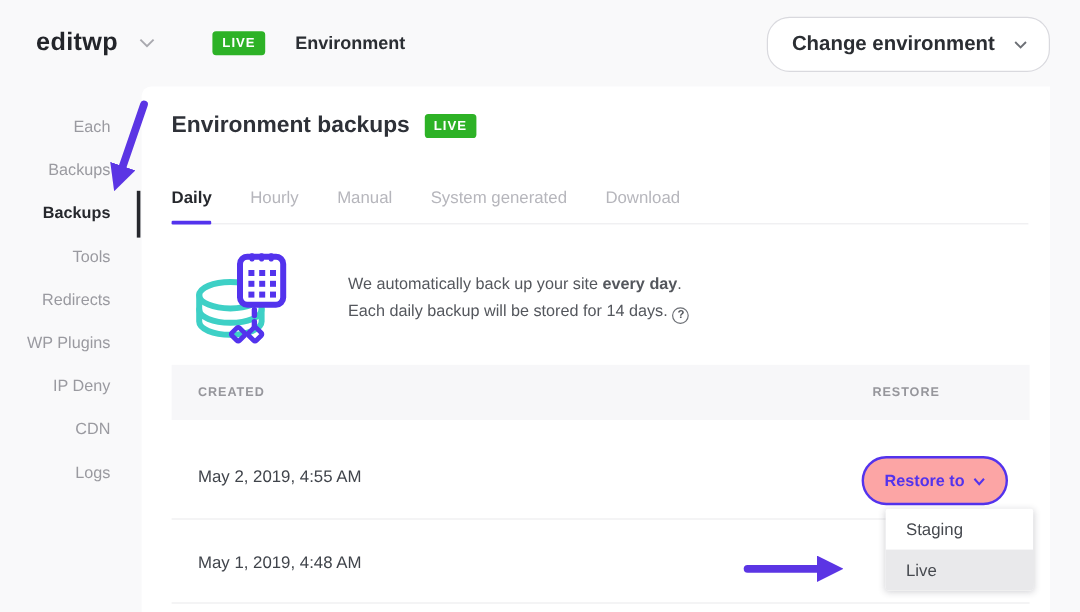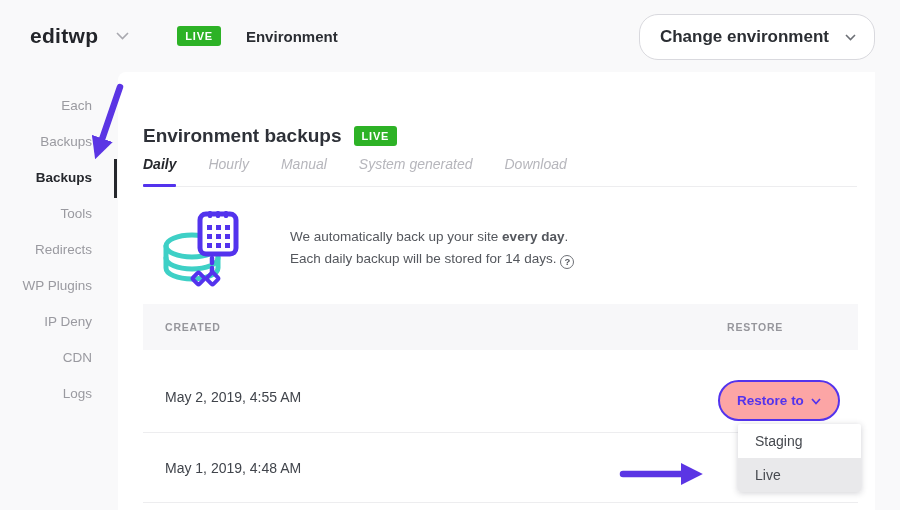--- a/index.html
+++ b/index.html
@@ -36,31 +36,31 @@
     padding-right:26px; font-size:13.5px; color:#9a9aa0; cursor:pointer;
   }
   .side-item.active { color:#26282d; font-weight:bold; }
   .active-marker { position:absolute; left:114px; top:159px; width:3px; height:39px; background:#26282d; }
 
   
   .card {
     position:absolute; left:118px; top:72px; width:757px; height:438px;
     background:#fff; border-radius:8px 0 0 0;
   }
-  .card-title-row { position:absolute; top:22px; left:25px; display:flex; align-items:center; gap:12px;margin-top:31px; }
+  .card-title-row { position:absolute; top:22px; left:25px; display:flex; align-items:center; gap:12px; }
   .card-title { font-size:19px; font-weight:bold; color:#2e3138; }
   .title-badge {
     background:#2db226; color:#fff; font-size:11px; font-weight:bold;
     letter-spacing:.8px; padding:4px 8px; border-radius:3px;
   }
 
   
   .tabs {
     position:absolute; top:84px; left:25px; right:18px;
-    display:flex; gap:32px; border-bottom:1px solid #ededef; padding-bottom:14px;font-style:italic;
+    display:flex; gap:32px; border-bottom:1px solid #ededef; padding-bottom:14px;
   }
   .tab { font-size:14px; color:#b6b6bc; cursor:pointer; position:relative; }
   .tab.active { color:#26282d; font-weight:bold; }
   .tab.active::after {
     content:""; position:absolute; left:0; right:0; bottom:-15px; height:3px;
     background:#5333ed; border-radius:1px;
   }
 
   
   .info-block { position:absolute; top:134px; left:40px; display:flex; align-items:center; gap:48px; }

